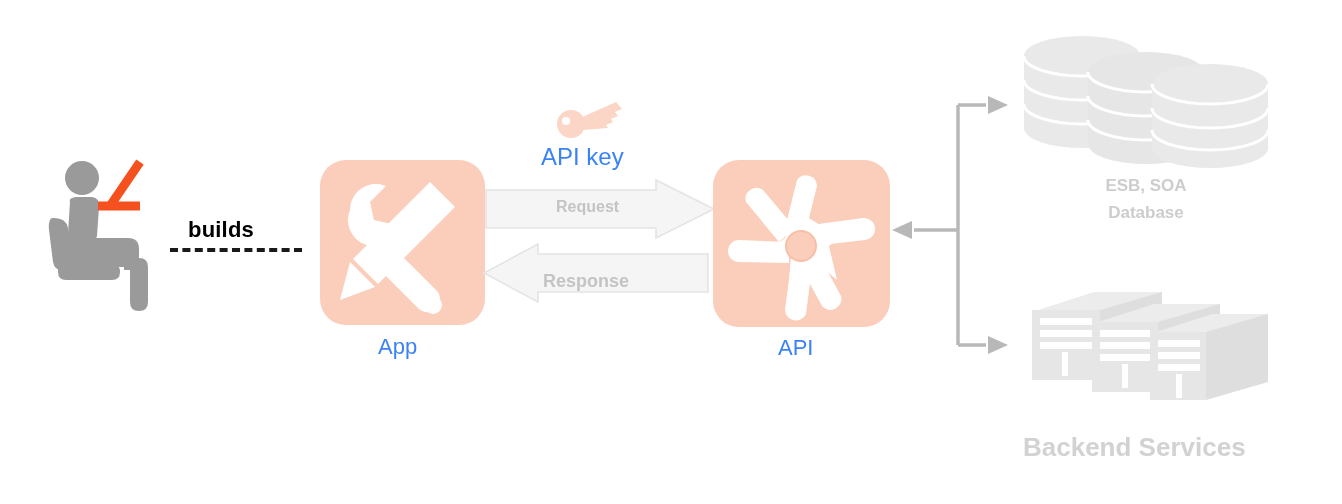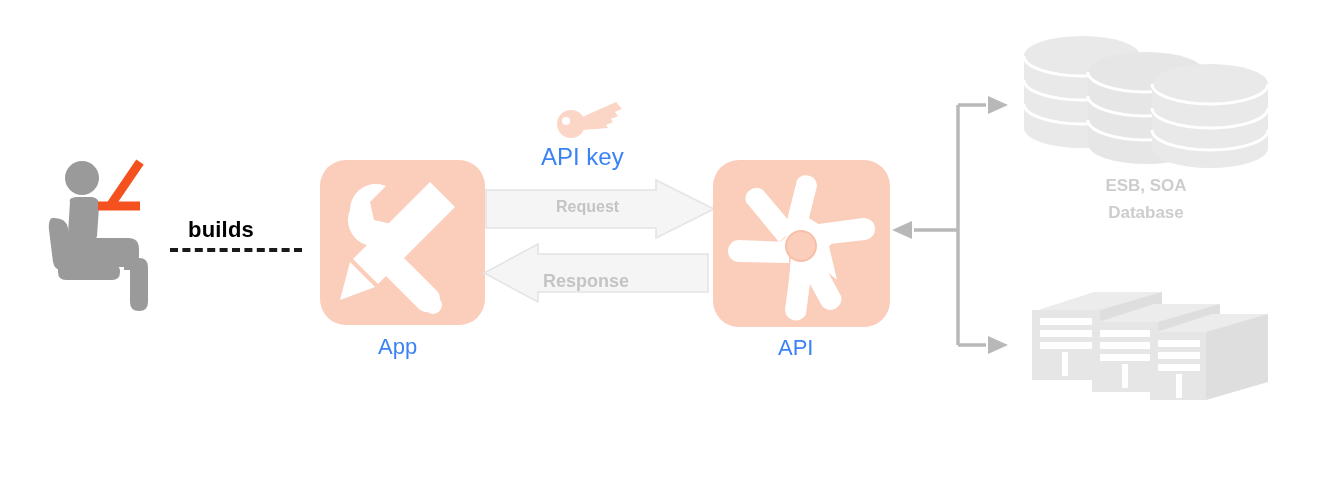--- a/index.html
+++ b/index.html
@@ -272,14 +272,15 @@
         <g fill="#ffffff">
           <rect x="134" y="58" width="42" height="7"></rect>
           <rect x="134" y="70" width="42" height="7"></rect>
           <rect x="134" y="82" width="42" height="7"></rect>
           <rect x="152" y="92" width="6" height="24"></rect>
         </g>
       </g>
     </svg>
   </div>
 
+  <div class="abs label-backend" style="left:1023px; top:432px;">Backend Services</div>
 
 </div>
 
 </body></html>

